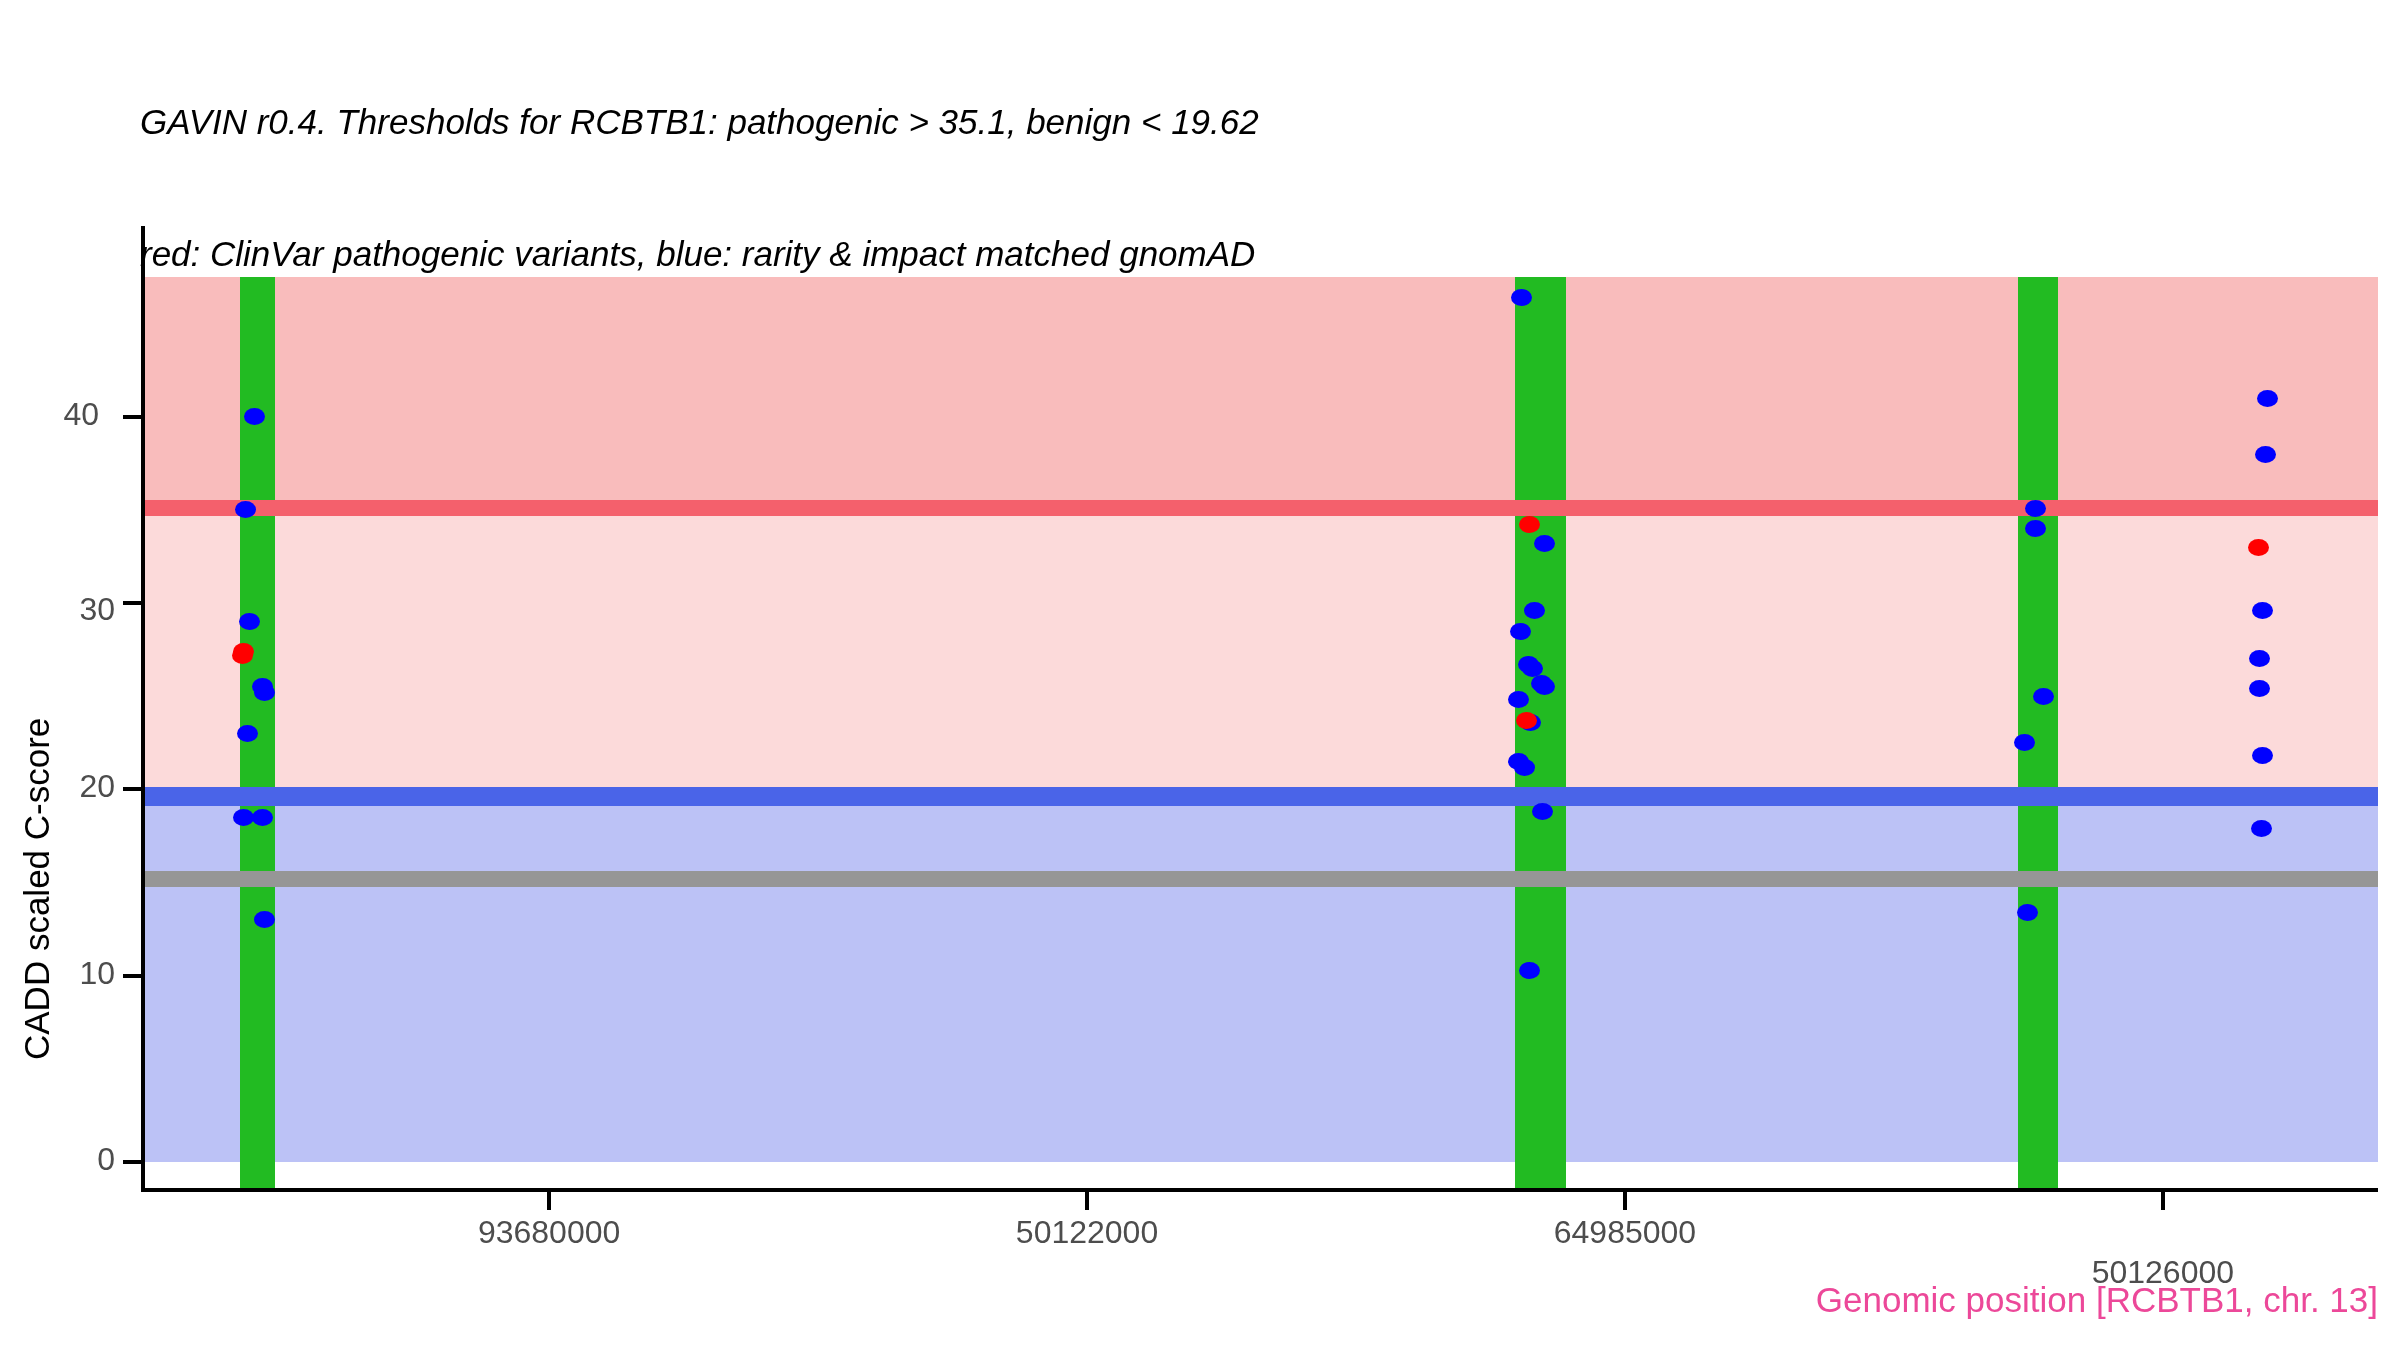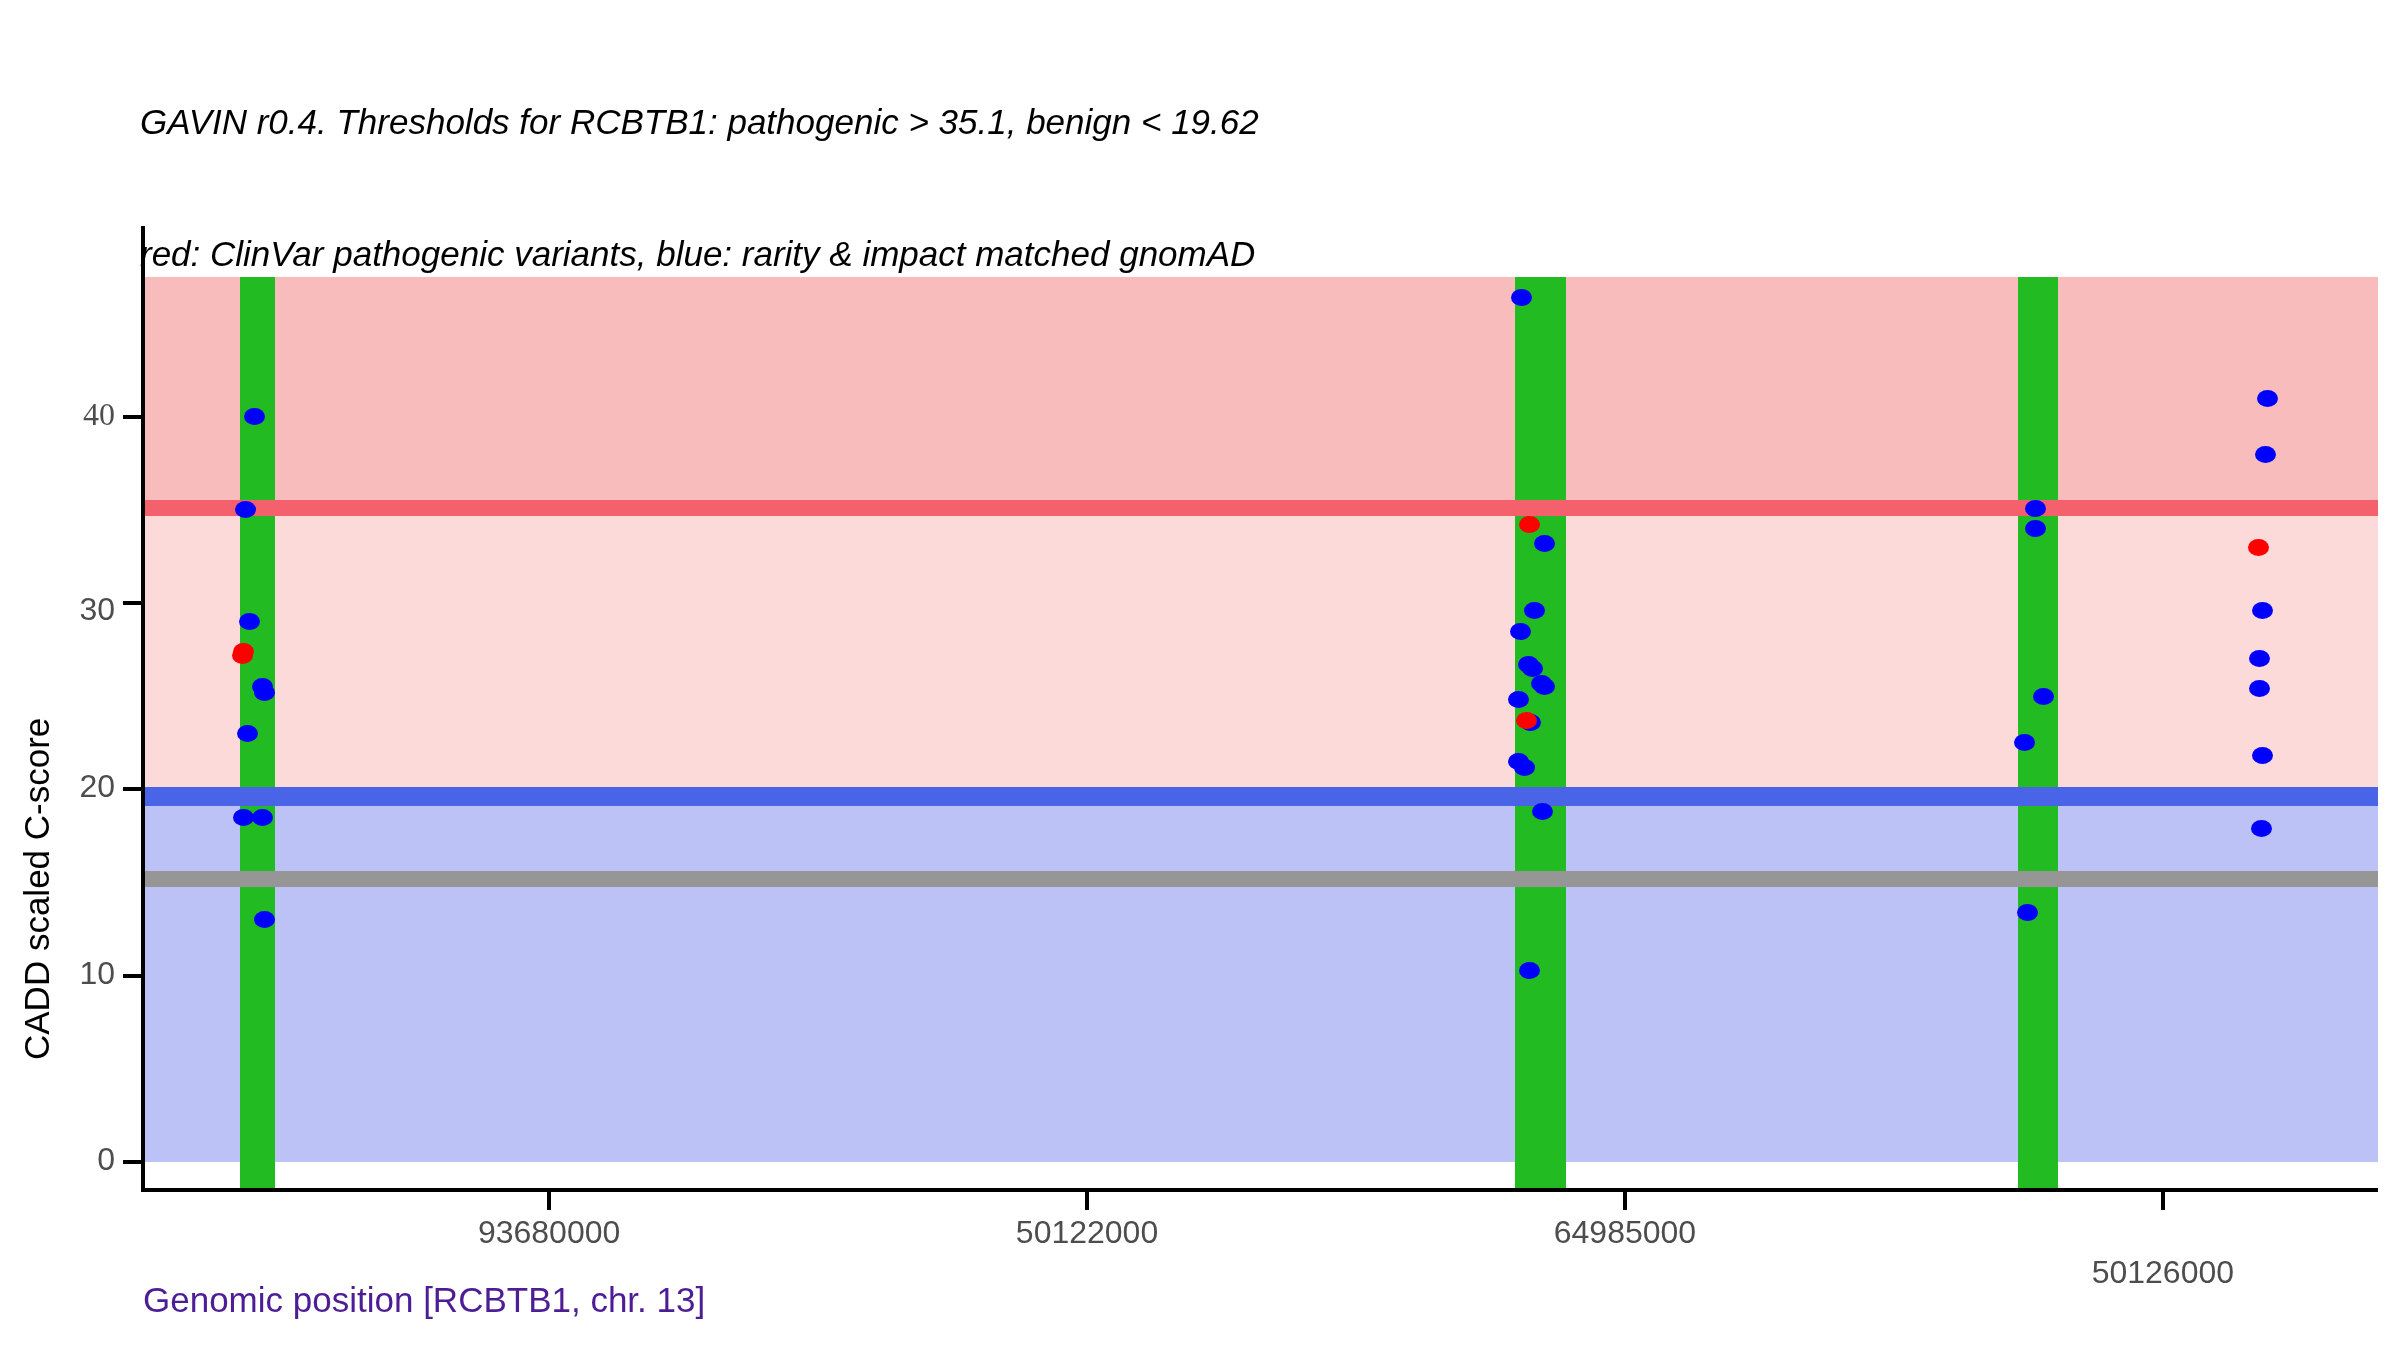--- a/index.html
+++ b/index.html
@@ -49,23 +49,23 @@
     line-height: 46px;
     color: #000000;
     text-align: left;
     white-space: nowrap;
   }
   #x-axis-title {
     position: absolute;
     left: 143px;
     top: 1280px;
     width: 2235px;
-    text-align: left;
+    text-align: right;
     font-size: 35px;
-    color: #4c1d95;
+    color: #ec4899;
     white-space: nowrap;
   }
 
   
   #panel {
     position: absolute;
     left: 143px;
     top: 277px;
     width: 2235px;
     height: 913px;
@@ -220,21 +220,21 @@
   <div id="ticks">
       <div class="ytick" style="top: 1160.05px;"></div>
       <div class="ytick-label" style="left: 30px; width: 85px; right: auto; top: 1141.05px;">0</div>
       <div class="ytick" style="top: 973.724px;"></div>
       <div class="ytick-label" style="left: 30px; width: 85px; right: auto; top: 954.724px;">10</div>
       <div class="ytick" style="top: 787.398px;"></div>
       <div class="ytick-label" style="left: 30px; width: 85px; right: auto; top: 768.398px;">20</div>
       <div class="ytick" style="top: 601.071px;"></div>
       <div class="ytick-label" style="left: 30px; width: 85px; right: auto; top: 591px;">30</div>
       <div class="ytick" style="top: 414.745px;"></div>
-      <div class="ytick-label" style="left: 30px; width: 85px; right: auto; top: 395.745px; font-family: Liberation Serif, serif;">40</div>
+      <div class="ytick-label" style="left: 14px; width: 85px; right: auto; top: 395.745px;">40</div>
       <div class="xtick" style="left: 547.119px;"></div>
       <div class="xtick-label" style="left: 549.119px;">93680000</div>
       <div class="xtick" style="left: 1085.03px;"></div>
       <div class="xtick-label" style="left: 1087.03px;">50122000</div>
       <div class="xtick" style="left: 1622.93px;"></div>
       <div class="xtick-label" style="left: 1624.93px;">64985000</div>
       <div class="xtick" style="left: 2160.84px;"></div>
       <div class="xtick-label" style="left: 2162.84px; margin-top: 40px;">50126000</div>
     </div>
 

